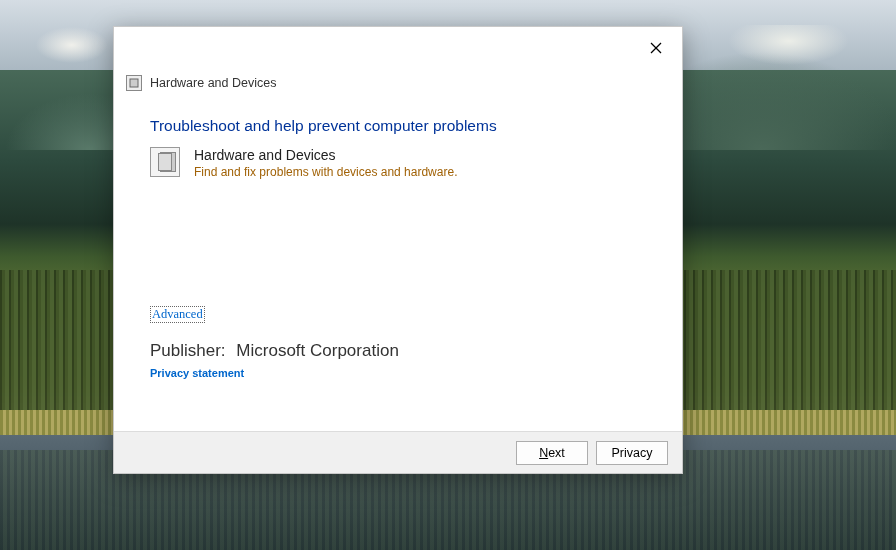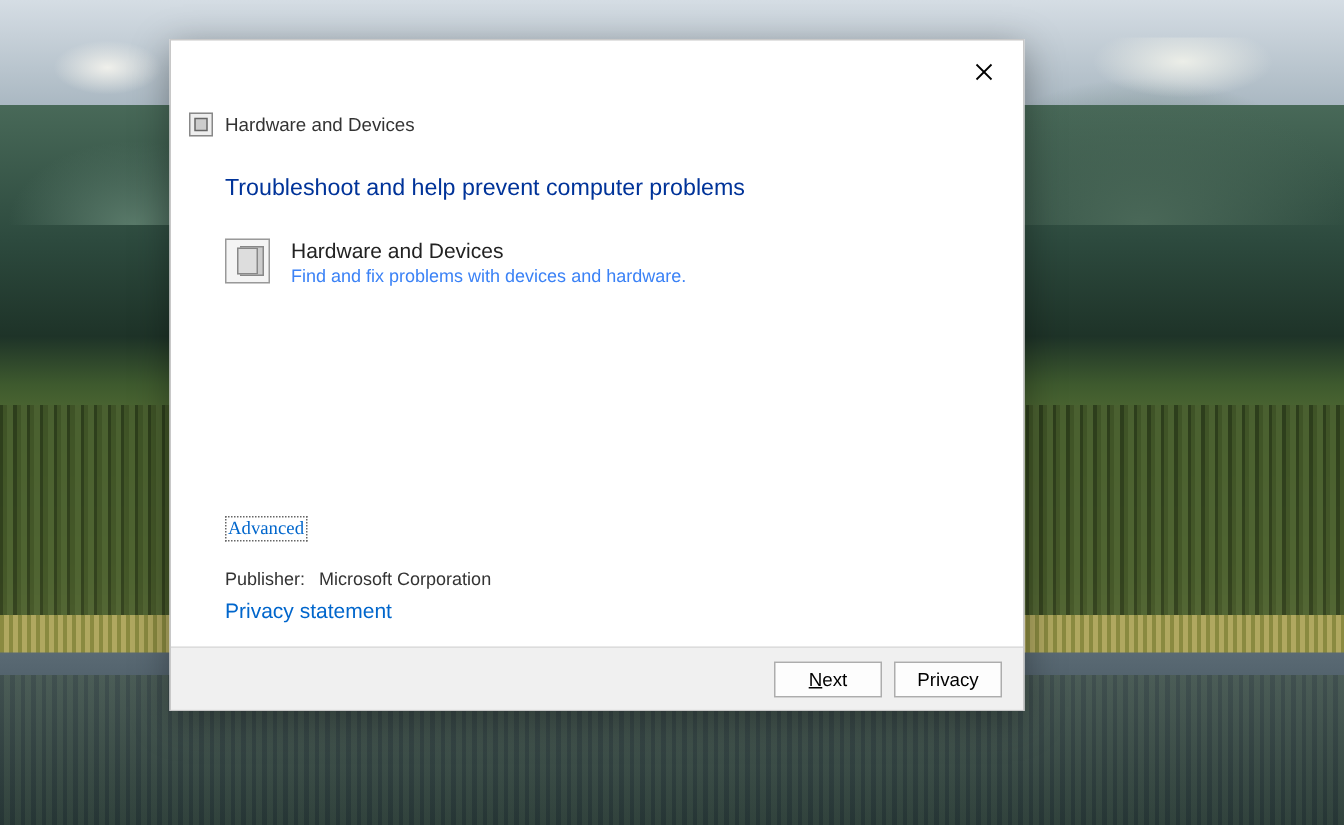--- a/index.html
+++ b/index.html
@@ -65,47 +65,48 @@
   }
   .small-icon {
     width:16px; height:16px; border:1px solid #888; background:#eee;
     display:inline-flex; align-items:center; justify-content:center;
   }
   .content {
     flex:1; padding: 18px 36px 8px 36px;
     display:flex; flex-direction:column;
   }
   .heading {
-    color:#003399; font-size:15.5px; font-weight:400; margin-bottom:24px;
+    color:#003399; font-size:15.5px; font-weight:400; margin-bottom:12px;
   }
   .item-row { display:flex; gap:14px; align-items:flex-start; }
   .item-icon {
     width:30px; height:30px; border:1px solid #999; background:#f4f4f4;
     display:flex; align-items:center; justify-content:center; flex-shrink:0;
   }
   .item-icon-inner {
     width:14px; height:18px; background:#ddd; border:1px solid #888;
     box-shadow: 3px 0 0 #ccc, 3px 0 0 1px #888;
   }
   .item-title { font-size:14px; color:#222; margin-bottom:2px; }
-  .item-desc { font-size:12px; color:#3b82f6; }
+  .item-desc { font-size:12px; color:#a16207; }
   .spacer { flex:1; }
   .adv-link {
     color:#0066cc; font-size:12.5px; text-decoration:none;
     border:1px dotted #666; padding:0 1px; display:inline-block; width:fit-content;
     margin-bottom:18px; cursor:pointer;font-family:Liberation Serif, serif;
   }
-  .pub-row { font-size:12px; color:#333; margin-bottom:6px; }
+  .pub-row { font-size:17px; color:#333; margin-bottom:6px; }
   .pub-row .lbl { display:inline-block; }
   .pub-row .val { display:inline-block; margin-left:6px; }
-  .priv-link { color:#0066cc; font-size:14px; cursor:pointer; display:inline-block; margin-bottom:8px; }
+  .priv-link { color:#0066cc; font-size:11px; cursor:pointer; display:inline-block; margin-bottom:8px;font-weight:bold; }
   .footer {
     height:42px; background:#f0f0f0; border-top:1px solid #dcdcdc;
     display:flex; align-items:center; justify-content:flex-end; gap:8px;
     padding-right:14px;
+    margin-top:36px;
   }
   .btn {
     min-width:72px; height:24px; padding:0 12px;
     background:#fdfdfd; border:1px solid #adadad; font-size:12.5px;
     cursor:pointer; font-family:inherit;
   }
   .btn .ul { text-decoration: underline; }
 </style>
 </head>
 <body>

